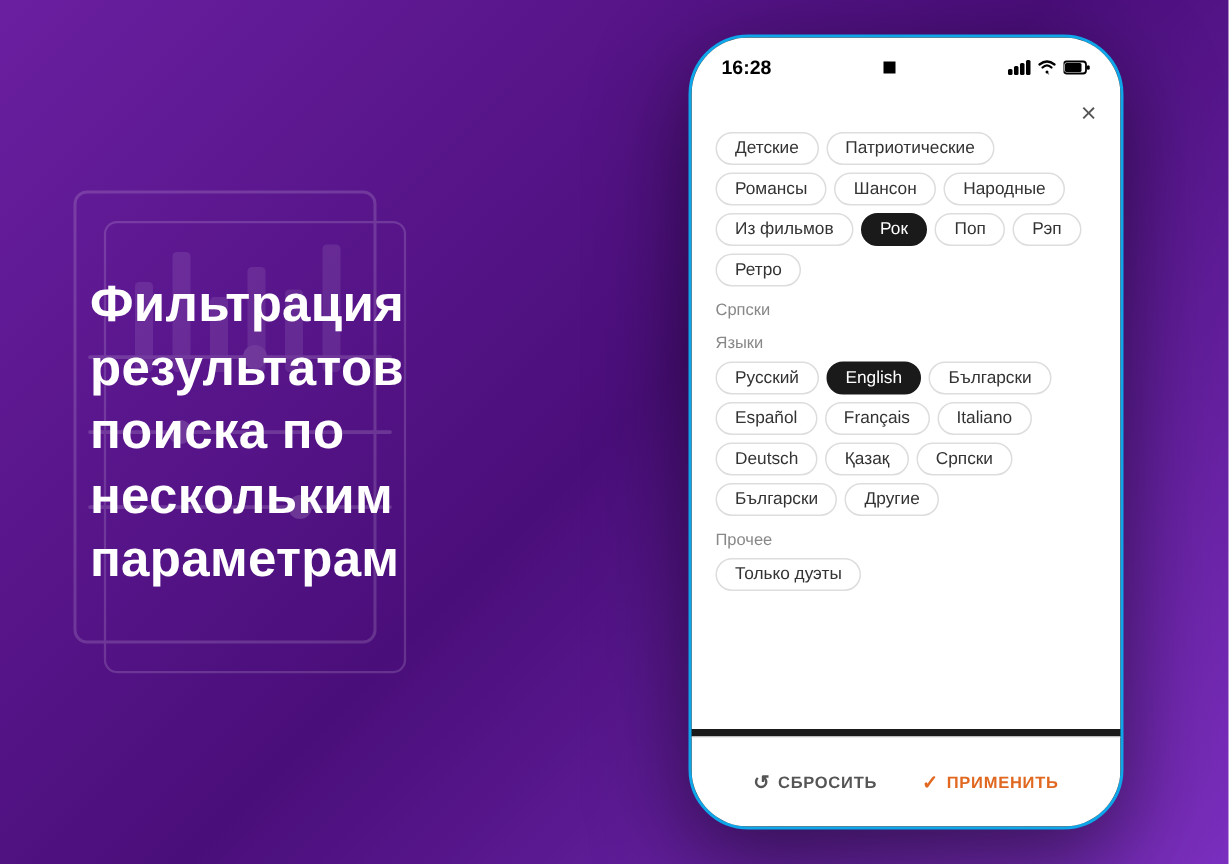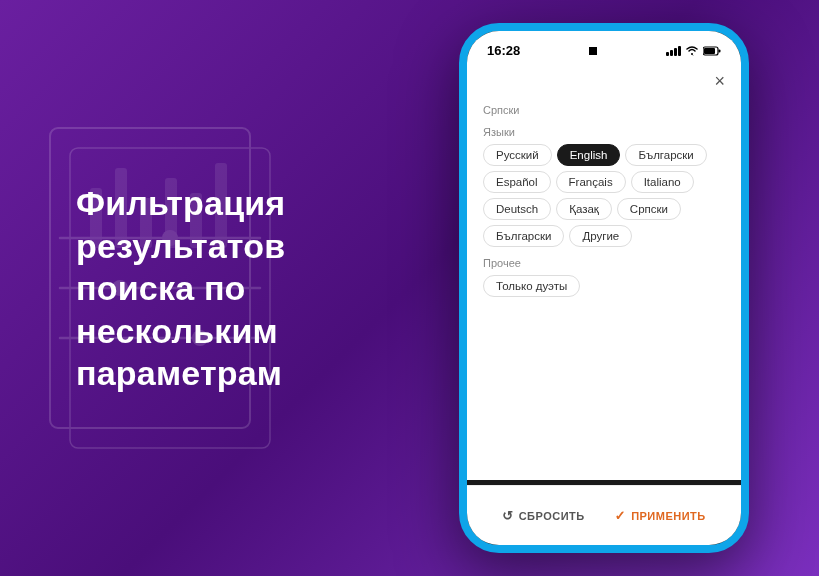--- a/index.html
+++ b/index.html
@@ -24,21 +24,21 @@
     }
 
     .bg-decoration svg {
       width: 100%;
       height: 100%;
     }
 
     
     .left-content {
       position: absolute;
-      left: 76px;
+      left: 60px;
       top: 50%;
       transform: translateY(-50%);
       width: 310px;
     }
 
     .main-title {
       font-size: 34px;
       font-weight: 700;
       color: #ffffff;
       line-height: 1.25;
@@ -53,21 +53,21 @@
       transform: translateY(-50%);
       width: 290px;
       height: 530px;
     }
 
     .phone-frame {
       width: 100%;
       height: 100%;
       background: #1a1a1a;
       border-radius: 40px;
-      border: 8px solid #0ea5e9;
+      border: 2px solid #0ea5e9;
       position: relative;
       overflow: hidden;
       box-shadow: 0 20px 60px rgba(0,0,0,0.5);
     }
 
     
     .phone-status-bar {
       display: flex;
       justify-content: space-between;
       align-items: center;
@@ -263,20 +263,32 @@
       </div>
     </div>
 
     <div class="phone-content">
 
       <div class="close-row">
         <span class="close-btn">×</span>
       </div>
 
       <div>
+        <div class="tags-row">
+          <span class="tag-chip">Детские</span>
+          <span class="tag-chip">Патриотические</span>
+          <span class="tag-chip">Романсы</span>
+          <span class="tag-chip">Шансон</span>
+          <span class="tag-chip">Народные</span>
+          <span class="tag-chip">Из фильмов</span>
+          <span class="tag-chip active">Рок</span>
+          <span class="tag-chip">Поп</span>
+          <span class="tag-chip">Рэп</span>
+          <span class="tag-chip">Ретро</span>
+        </div>
       </div>
 
       <div>
         <div class="section-label">Српски</div>
       </div>
 
       <div>
         <div class="section-label">Языки</div>
         <div class="tags-row">
           <span class="tag-chip">Русский</span>

